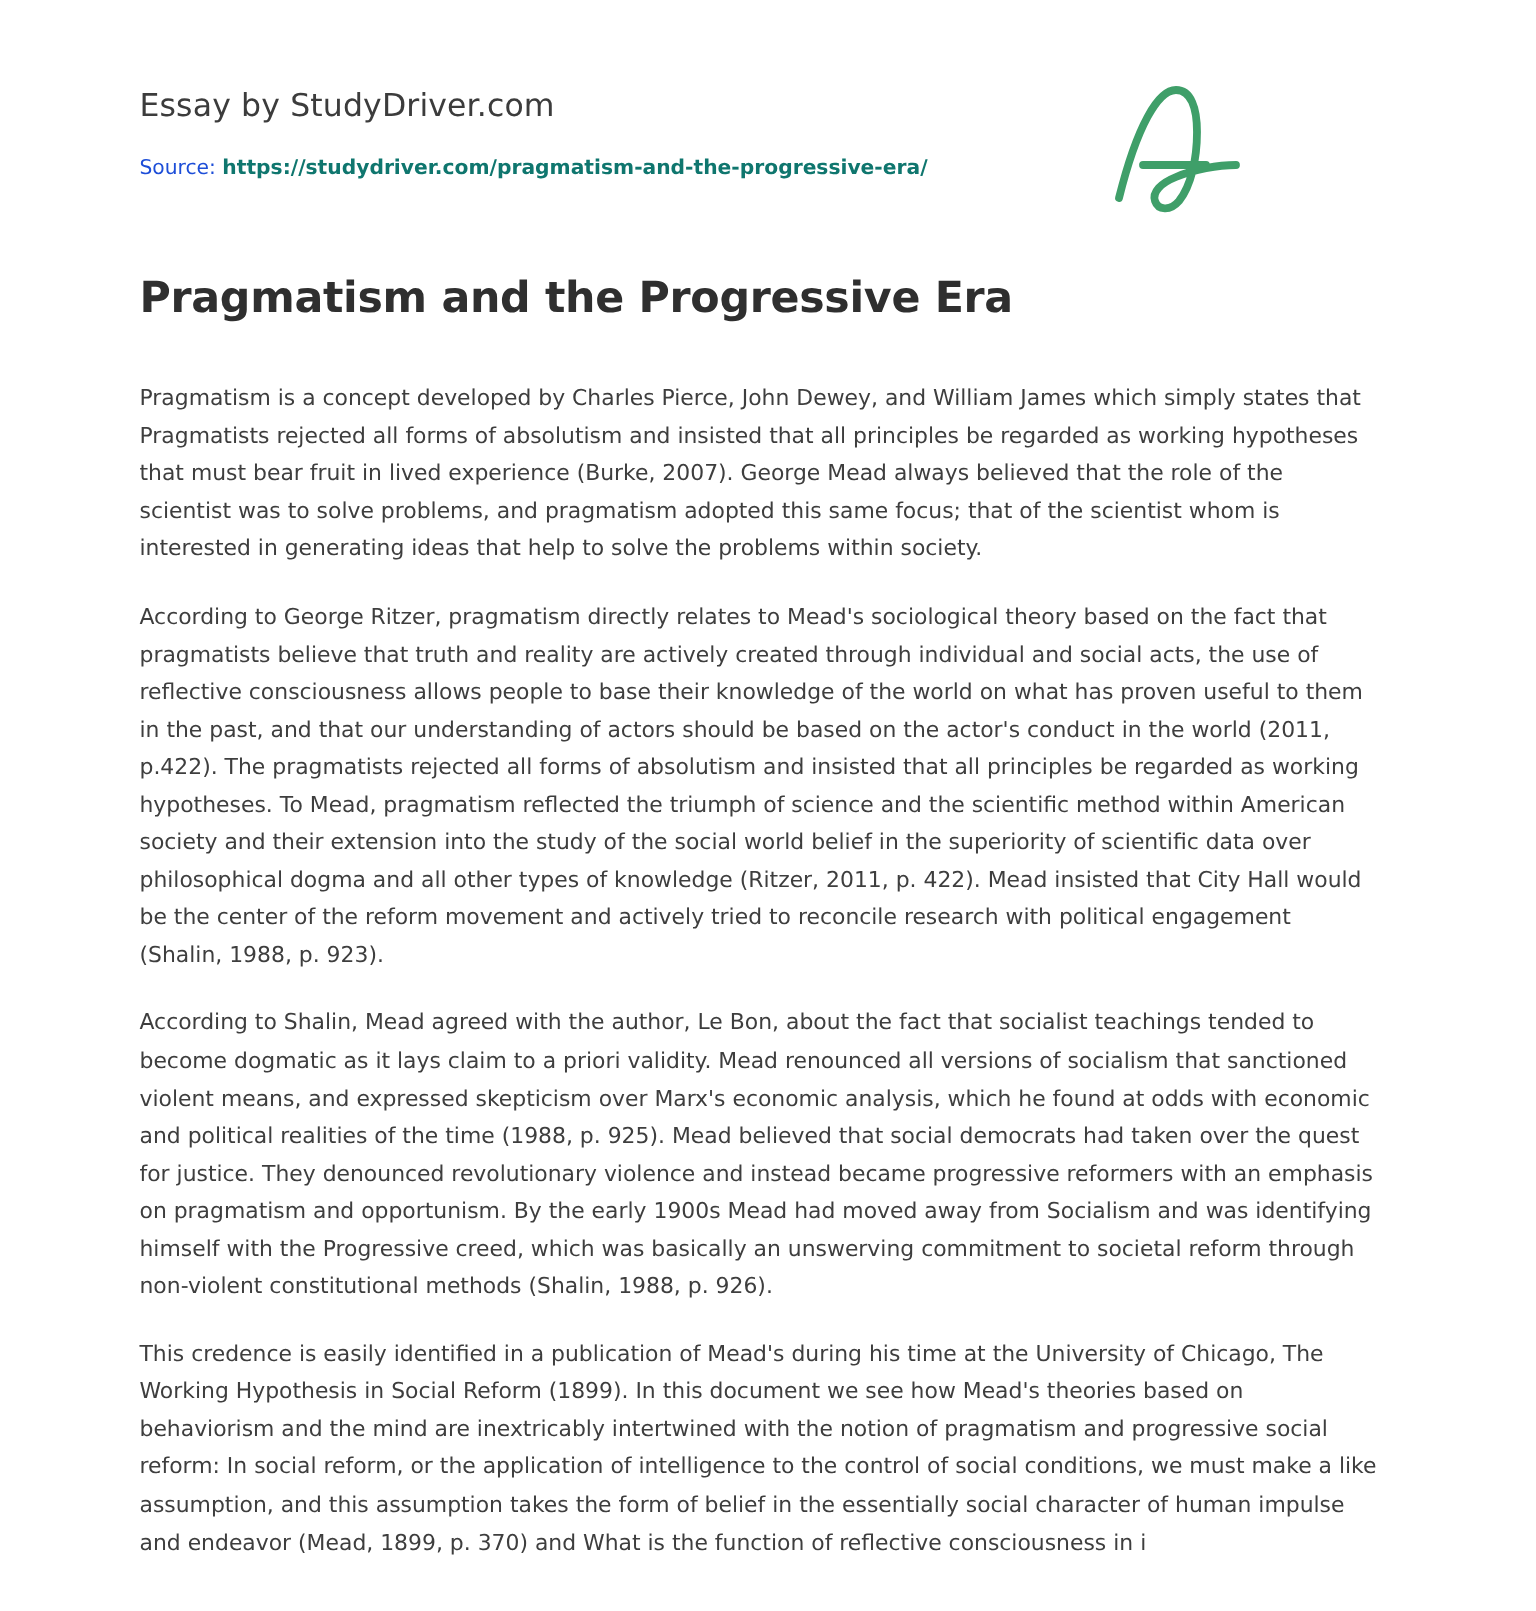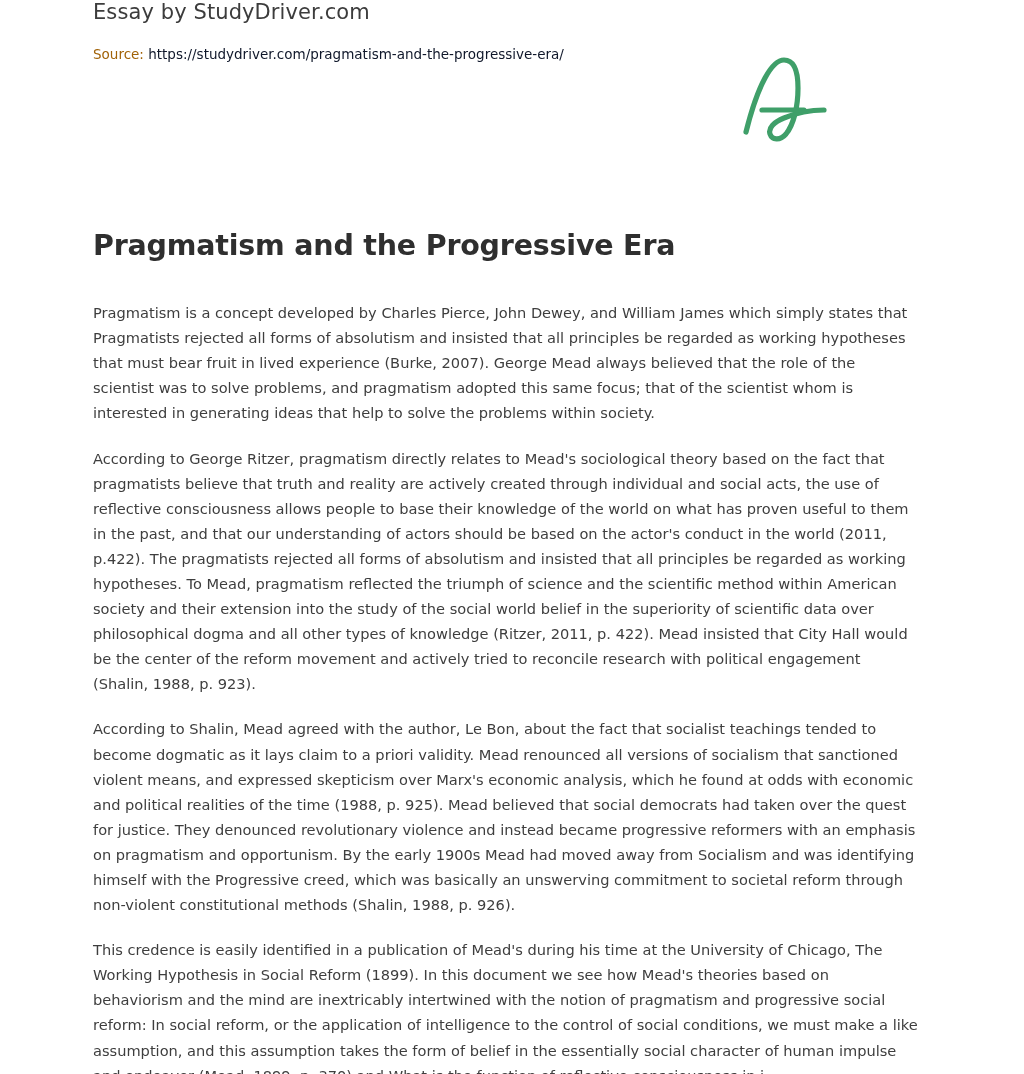--- a/index.html
+++ b/index.html
@@ -16,53 +16,55 @@
   }
   .page {
     position: relative;
     width: 1024px;
     min-height: 1074px;
     box-sizing: border-box;
     padding: 0 93px;
   }
   .header {
     position: relative;
+    padding-top: 58px;
     height: 120px;
     box-sizing: border-box;
   }
   .essay-by {
     font-size: 21px;
     color: #3c3c3c;
     letter-spacing: 0.1px;
     font-weight: 400;
   }
   .source-line {
     margin-top: 22px;
     font-size: 13.5px;
     color: #4a4a4a;
   }
   .source-label {
-    color: #a16207;
+    color: #1d4ed8;
   }
   .source-url {
-    color: #0f172a;
+    color: #0f766e;
     text-decoration: none;
+    font-weight: bold;
   }
   .logo {
     position: absolute;
     right: 93px;
     top: 48px;
     width: 110px;
     height: 96px;
   }
   .logo svg {
     display: block;
   }
   .title {
-    margin-top: 107px;
+    margin-top: 60px;
     font-size: 28.5px;
     line-height: 1.3;
     font-weight: 700;
     color: #2f2f2f;
     letter-spacing: -0.2px;
   }
   .body-copy {
     margin-top: 36px;
     font-size: 14.6px;
     line-height: 1.72;

